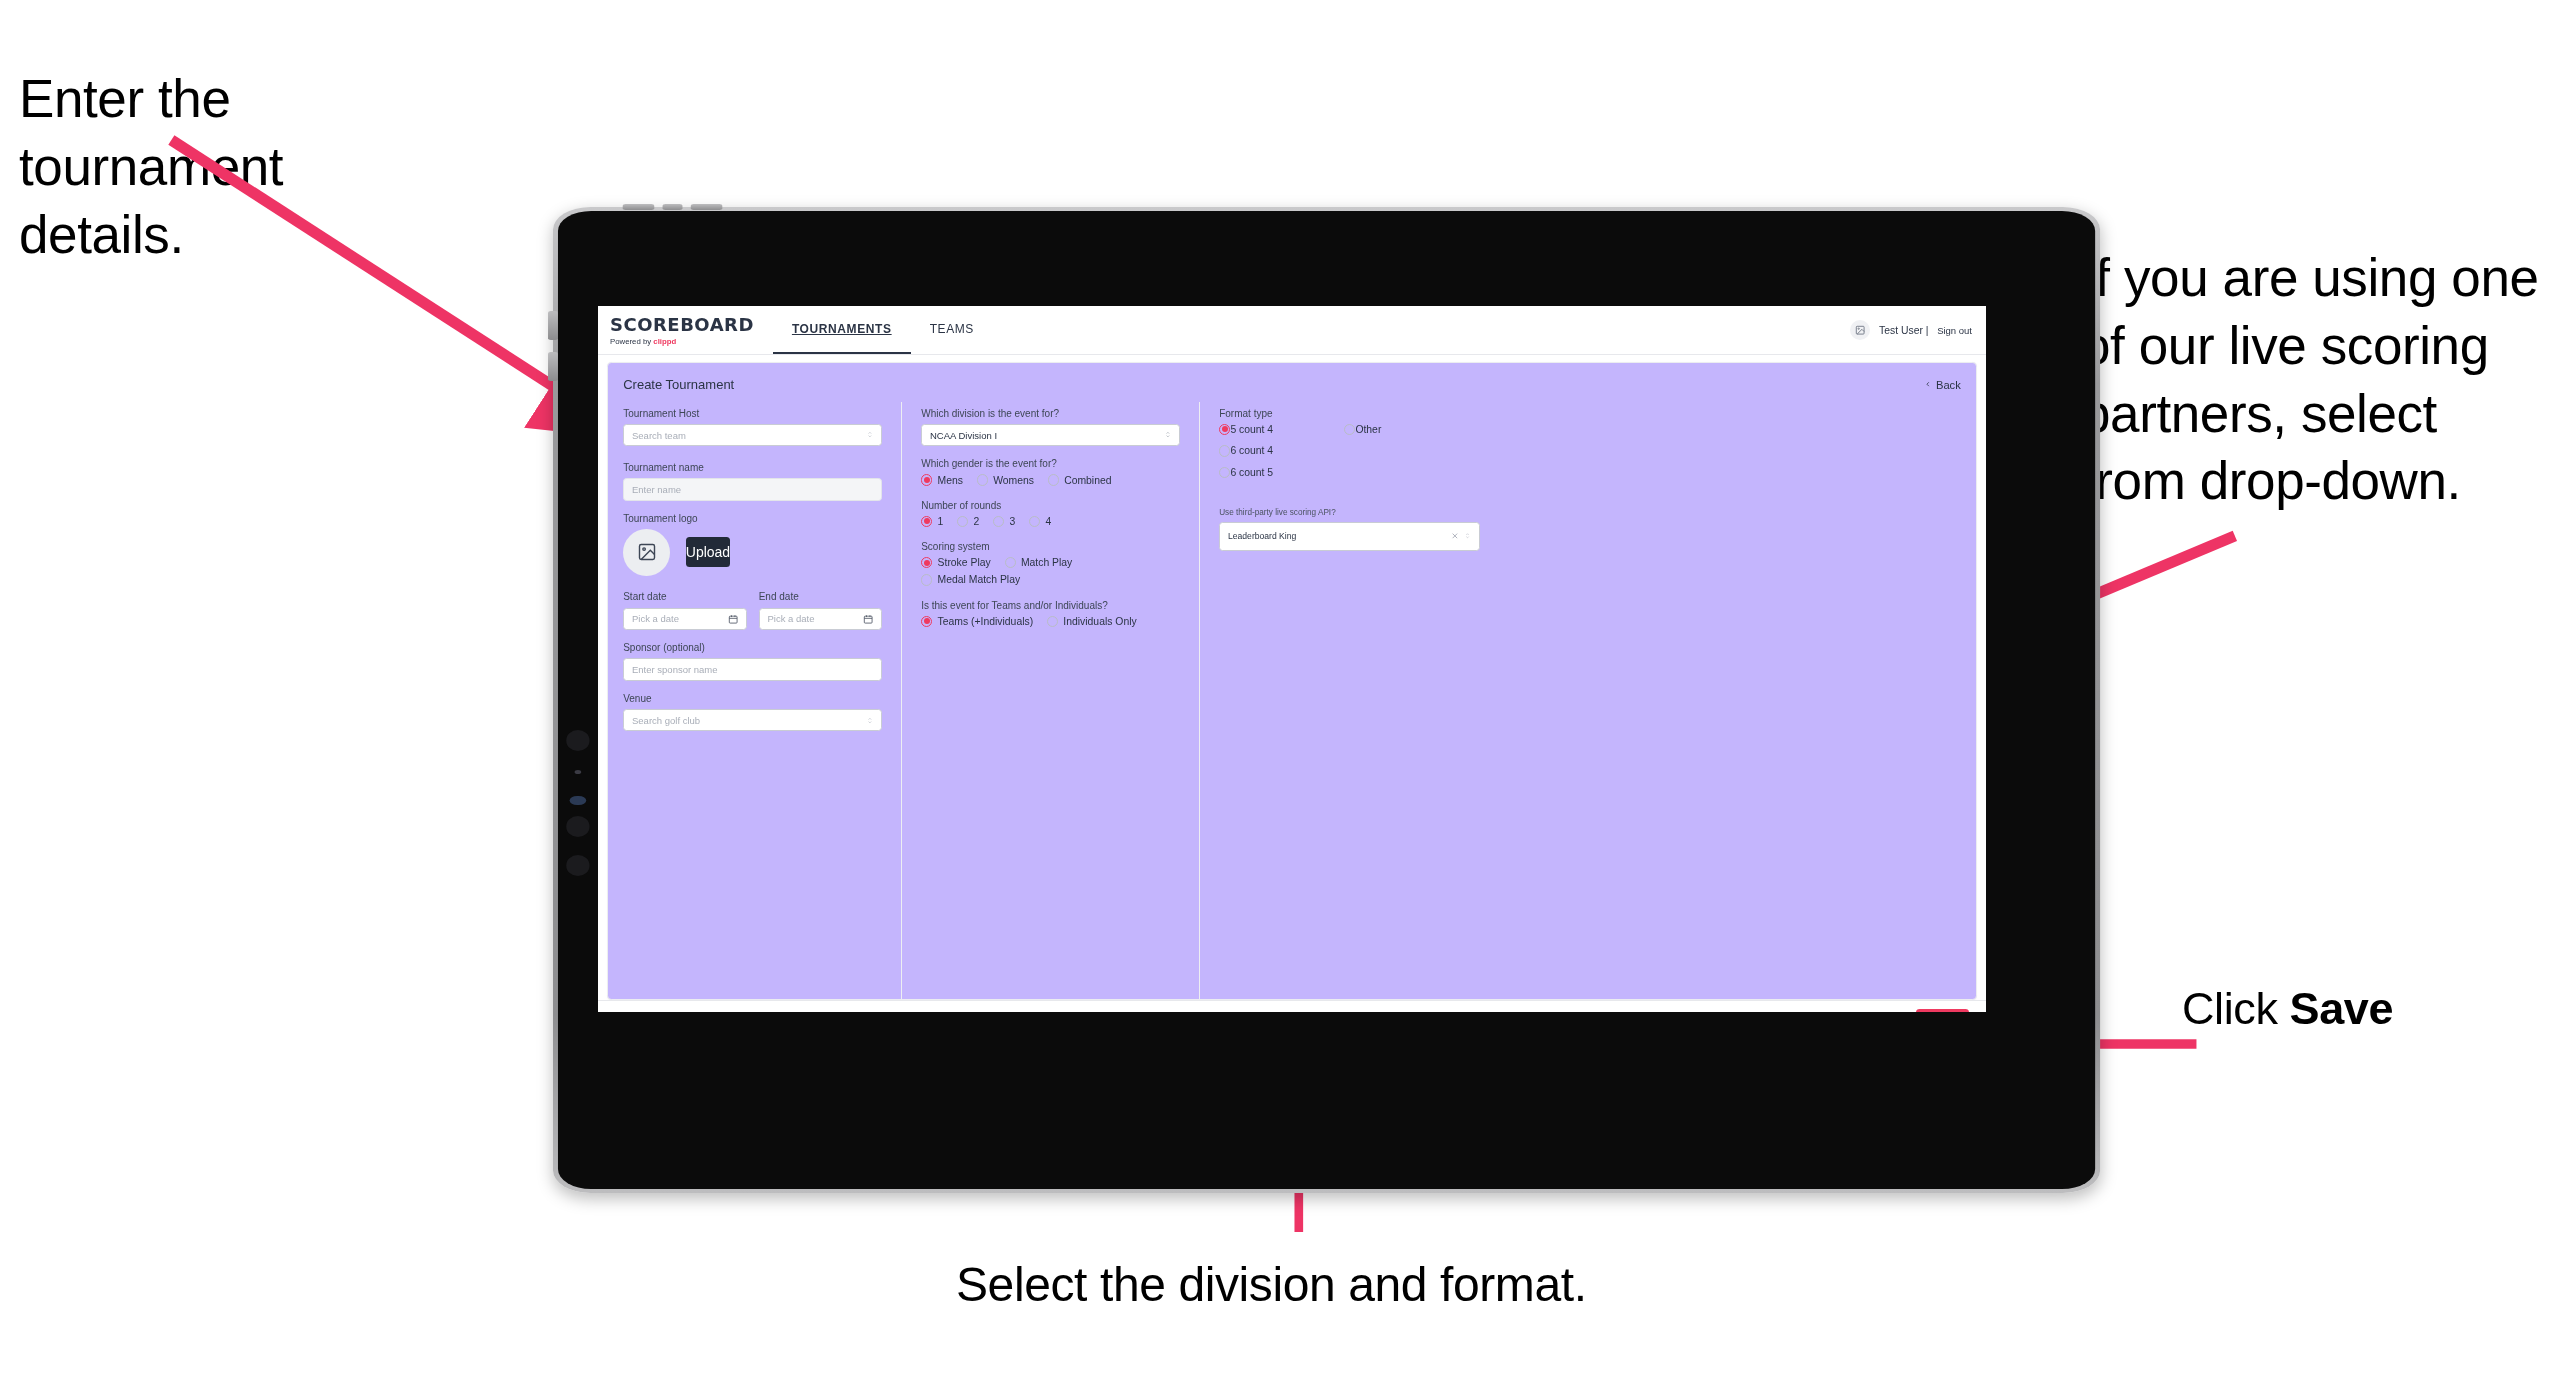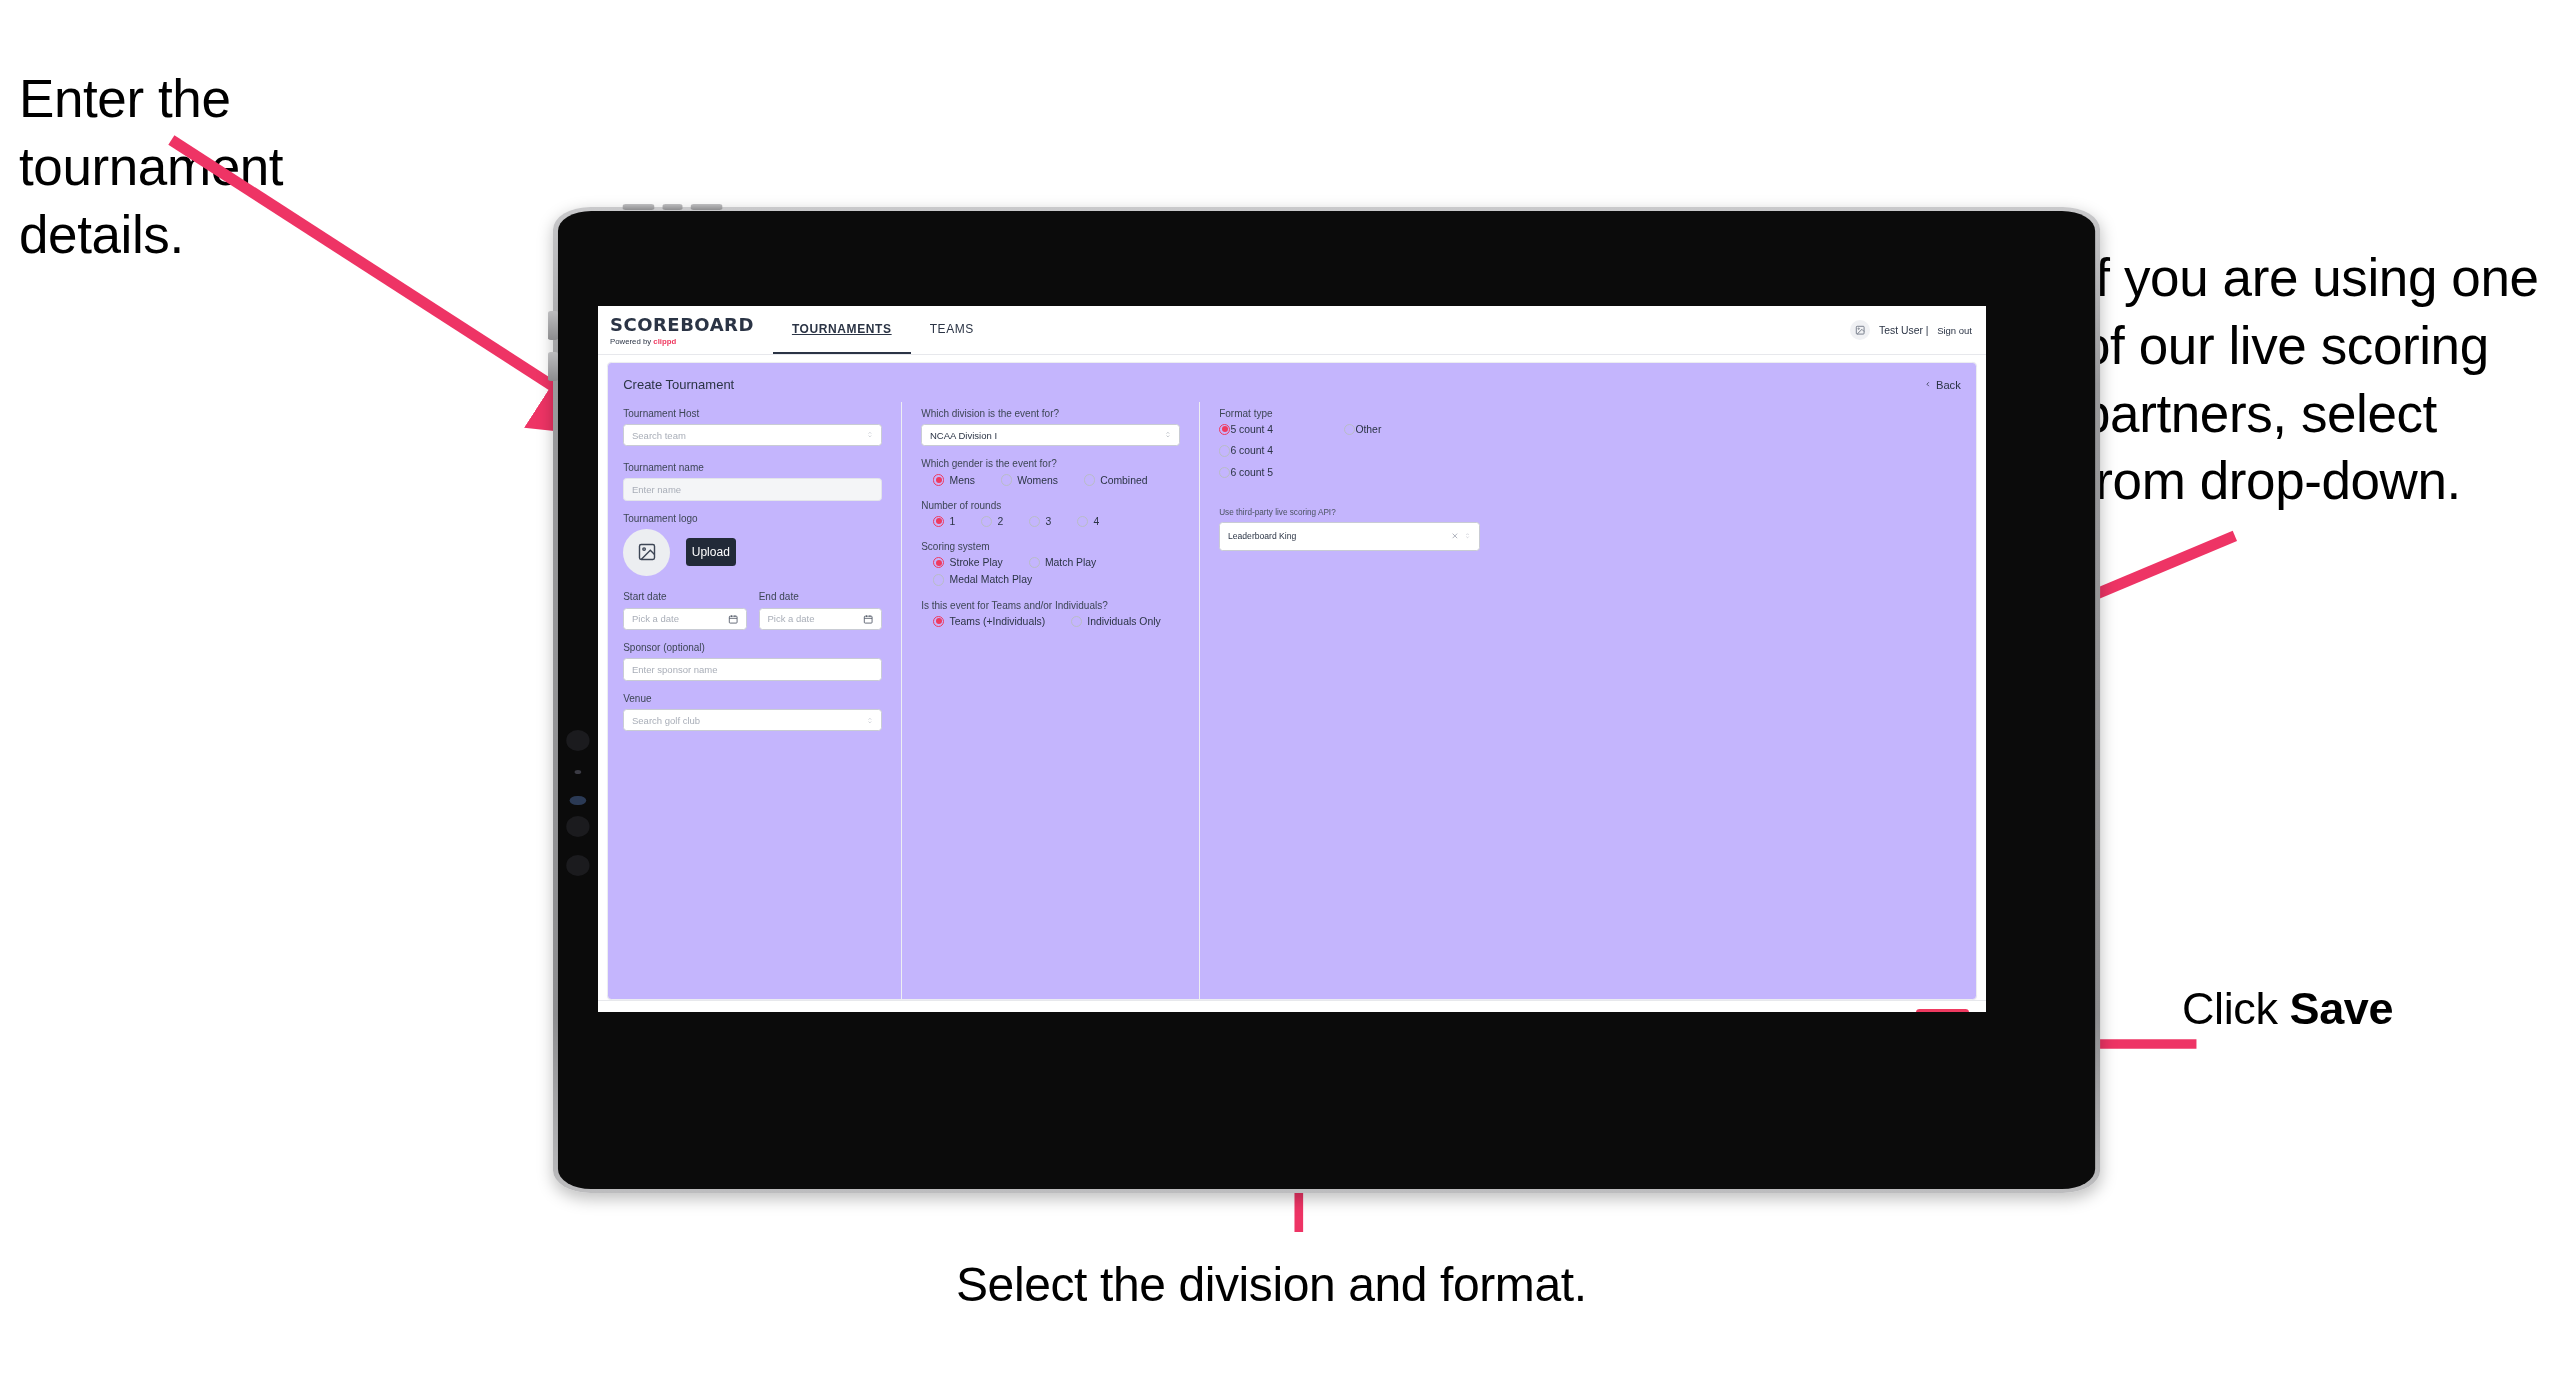--- a/index.html
+++ b/index.html
@@ -88,24 +88,24 @@
   .inp{height:22.5px;border:0.9px solid #c9ccd4;border-radius:3.5px;display:flex;align-items:center;
        padding:0 7.8px;font-size:9.5px;color:#a9aeb8;background:#fff;box-sizing:border-box;}
   .inp.filled{color:#2b3445;}
   .inp.grey{background:#f4f5f7;border-color:#e3e5ea;}
   .inp .sp{margin-left:auto;display:flex;align-items:center;gap:5.2px;}
   .row2{display:flex;gap:12px;}
   .row2 .fld{flex:1;margin-bottom:12px;}
 
   .logo-row{display:flex;align-items:center;gap:15.6px;margin-top:1.7px;}
   .logo-circ{width:47px;height:47px;border-radius:50%;background:#eceef1;display:flex;align-items:center;justify-content:center;}
-  .upload-btn{background:#222a38;color:#fff;font-size:12px;padding:7px 6px;border-radius:3.5px;cursor:pointer;}
+  .upload-btn{background:#222a38;color:#fff;font-size:14px;padding:7px 0;border-radius:3.5px;cursor:pointer;}
 
   .radio-row{display:flex;align-items:center;gap:6px;flex-wrap:wrap;margin-bottom:14px;}
-  .ritem{display:flex;align-items:center;gap:5.2px;margin-right:7.8px;cursor:pointer;margin-left:12px;}
+  .ritem{display:flex;align-items:center;gap:5.2px;margin-right:7.8px;cursor:pointer;}
   .rc{width:11.2px;height:11.2px;border-radius:50%;border:1.4px solid #b9bdc6;box-sizing:border-box;position:relative;flex:none;}
   .rc.on{border-color:#ef3a60;}
   .rc.on:after{content:"";position:absolute;left:50%;top:50%;width:6px;height:6px;border-radius:50%;background:#ef3a60;transform:translate(-50%,-50%);}
   .rtxt{font-size:10.4px;color:#2b3445;white-space:nowrap;}
 
   .fmt-wrap{display:flex;}
   .fmt-left{width:125px;}
   .fmt-right{padding-top:0;}
   .fmt-item{display:flex;align-items:center;margin-bottom:10.4px;cursor:pointer;}
   .footbar{height:38px;border-top:0.9px solid #e7e8ec;display:flex;align-items:center;justify-content:flex-end;gap:14px;padding-right:17.3px;background:#fff;}

